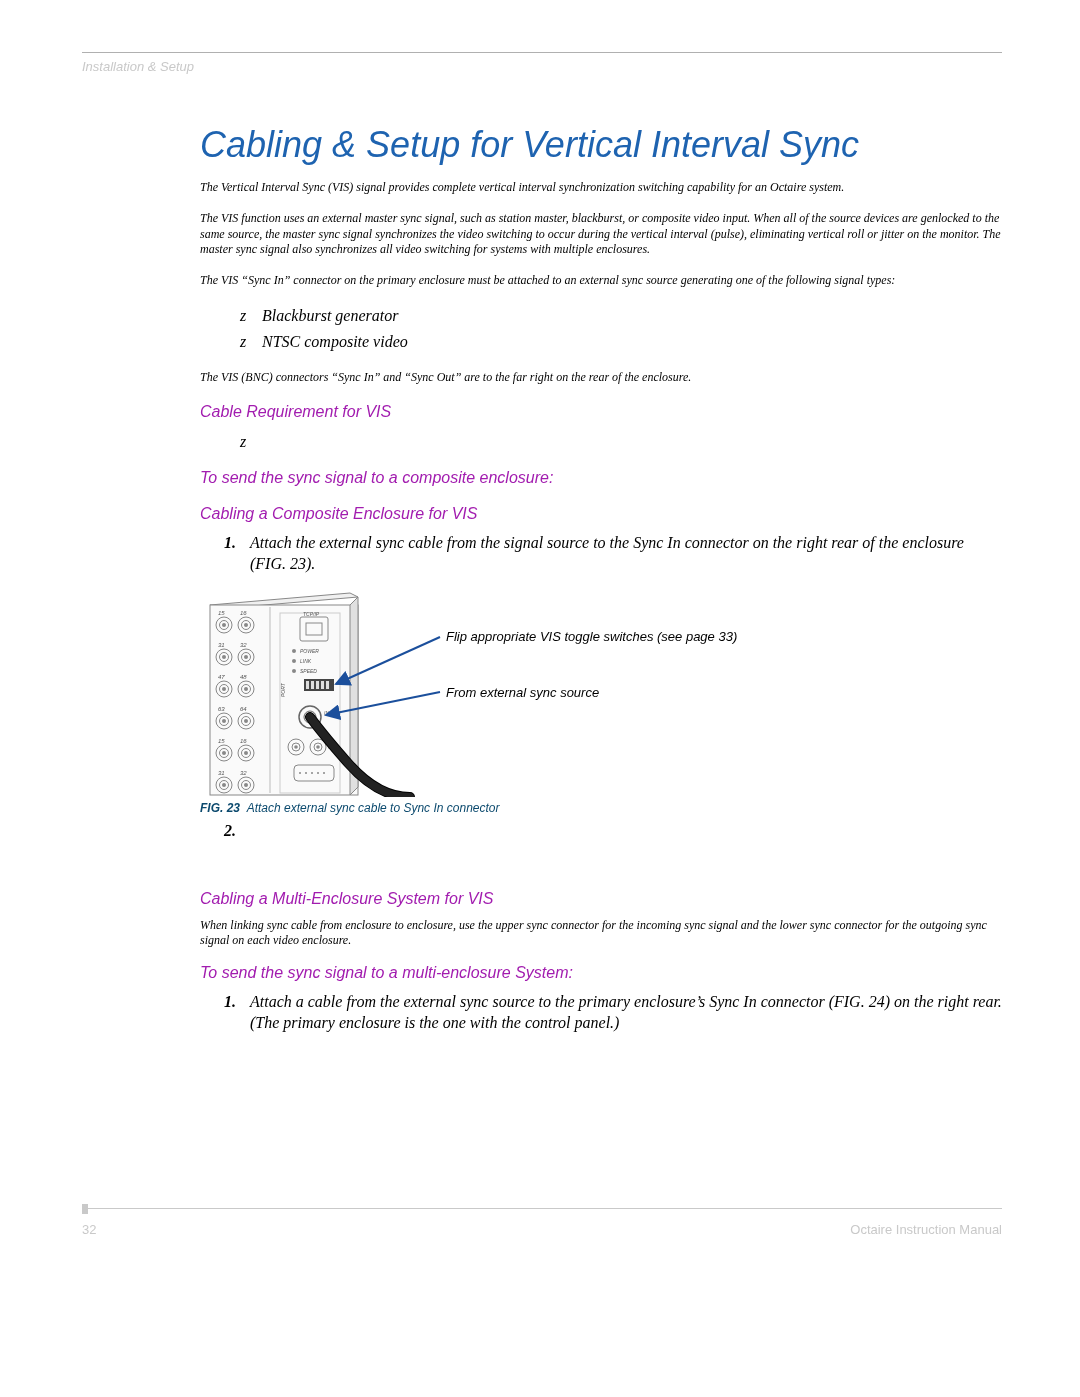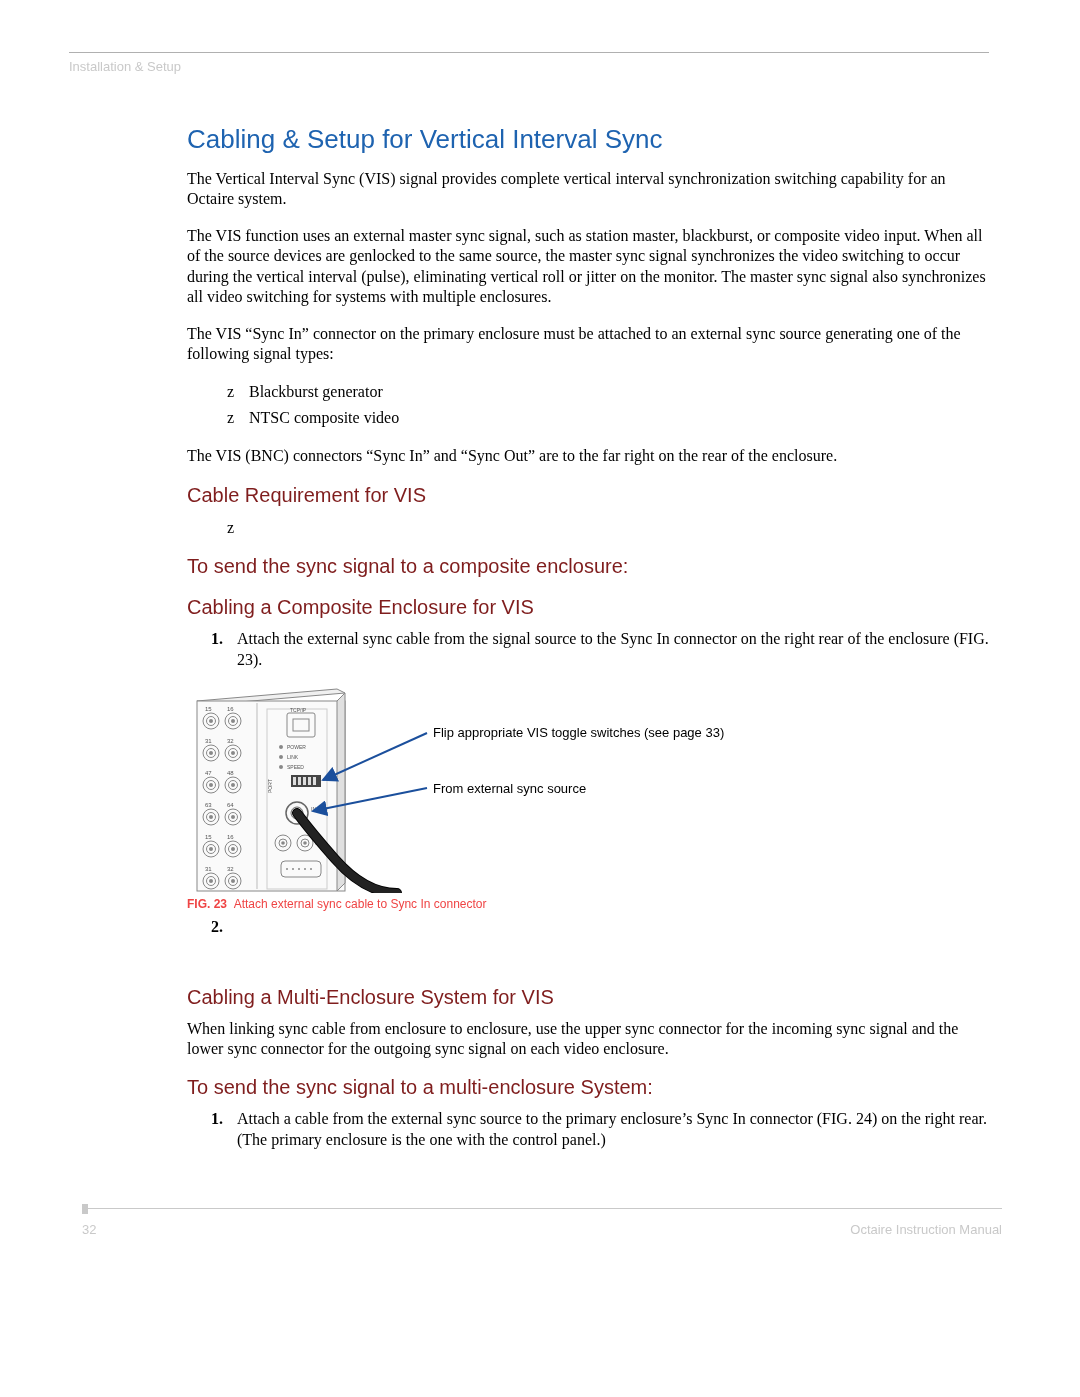--- a/index.html
+++ b/index.html
@@ -6,47 +6,48 @@
   body {
     width: 1080px;
     height: 1397px;
     background: #ffffff;
     font-family: "Times New Roman", Times, serif;
     color: #000000;
     position: relative;
   }
   .page {
     position: absolute;
-    left: 69px;
+    left: 82px;
     top: 52px;
     width: 920px;
+    font-style: italic;
   }
   .rule-top {
     border-top: 1px solid #b0b0b0;
     margin-bottom: 6px;
   }
   .breadcrumb {
     font-family: Arial, Helvetica, sans-serif;
     font-size: 13px;
     color: #c9c9c9;
     margin-bottom: 50px;
   }
   .content {
     margin-left: 118px;
     width: 802px;
   }
   h1.title {
     font-family: Arial, Helvetica, sans-serif;
     font-weight: 400;
-    font-size: 26px;
+    font-size: 36px;
     color: #1e63b0;
     margin-bottom: 14px;
   }
   p.body {
-    font-size: 16px;
+    font-size: 12px;
     line-height: 1.28;
     margin-bottom: 16px;
     color: #000;
   }
   .list {
     margin-left: 40px;
     margin-bottom: 16px;
   }
   .list .item {
     display: flex;
@@ -54,22 +55,22 @@
     line-height: 1.4;
     margin-bottom: 4px;
   }
   .list .bullet {
     width: 22px;
     flex: none;
   }
   h3.sub-blue {
     font-family: Arial, Helvetica, sans-serif;
     font-weight: 400;
-    font-size: 20px;
-    color: #7f1d1d;
+    font-size: 16px;
+    color: #a21caf;
     margin-top: 18px;
     margin-bottom: 10px;
   }
   h3.sub-blue.tight { margin-top: 8px; }
   .numlist {
     margin-left: 24px;
     margin-bottom: 12px;
   }
   .numlist .nrow {
     display: flex;
@@ -85,21 +86,21 @@
   .figure-block {
     margin-top: 8px;
     margin-bottom: 6px;
   }
   .figure-svg {
     display: block;
   }
   .fig-caption {
     font-family: Arial, Helvetica, sans-serif;
     font-size: 12px;
-    color: #ef4444;
+    color: #0c4a6e;
     margin-top: 4px;
   }
   .fig-caption .figlabel { font-weight: bold; }
   .footer {
     position: absolute;
     left: 82px;
     top: 1186px;
     width: 920px;
   }
   .footer-rule {

